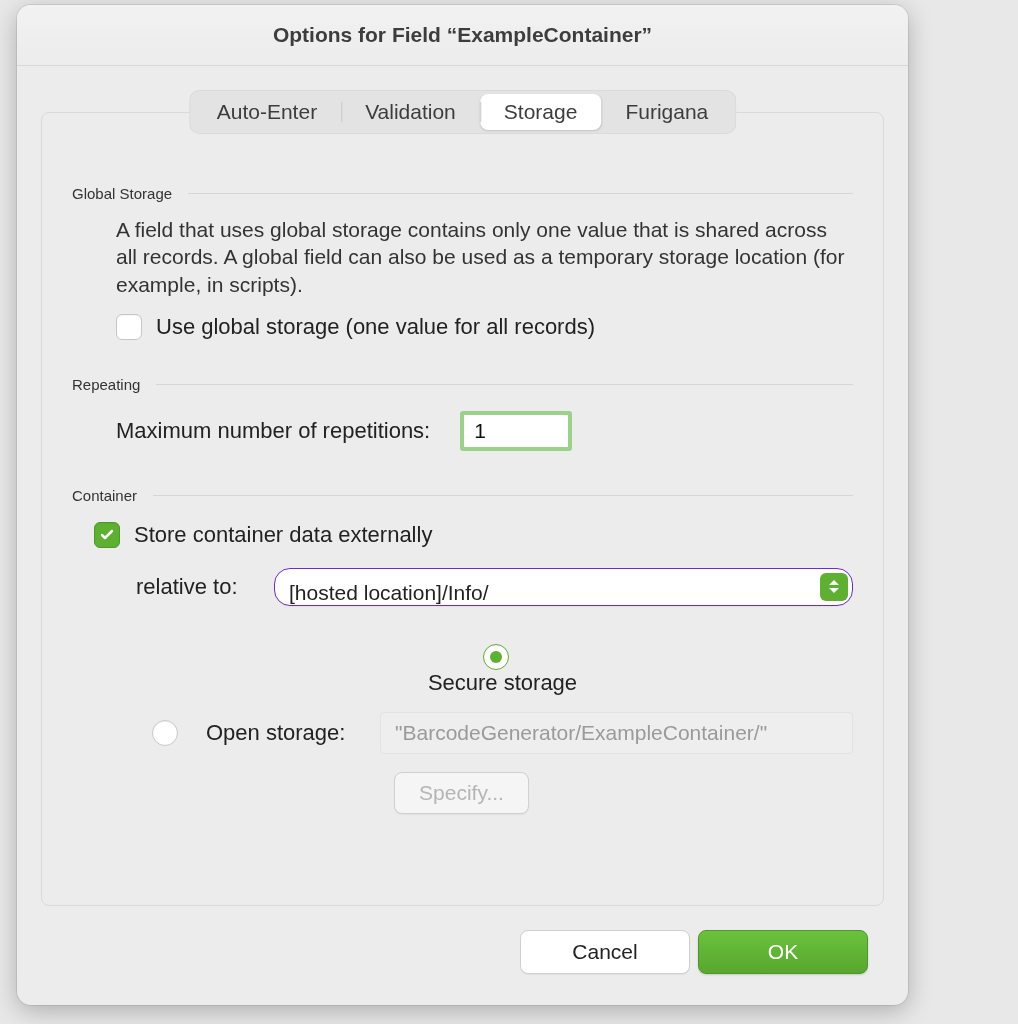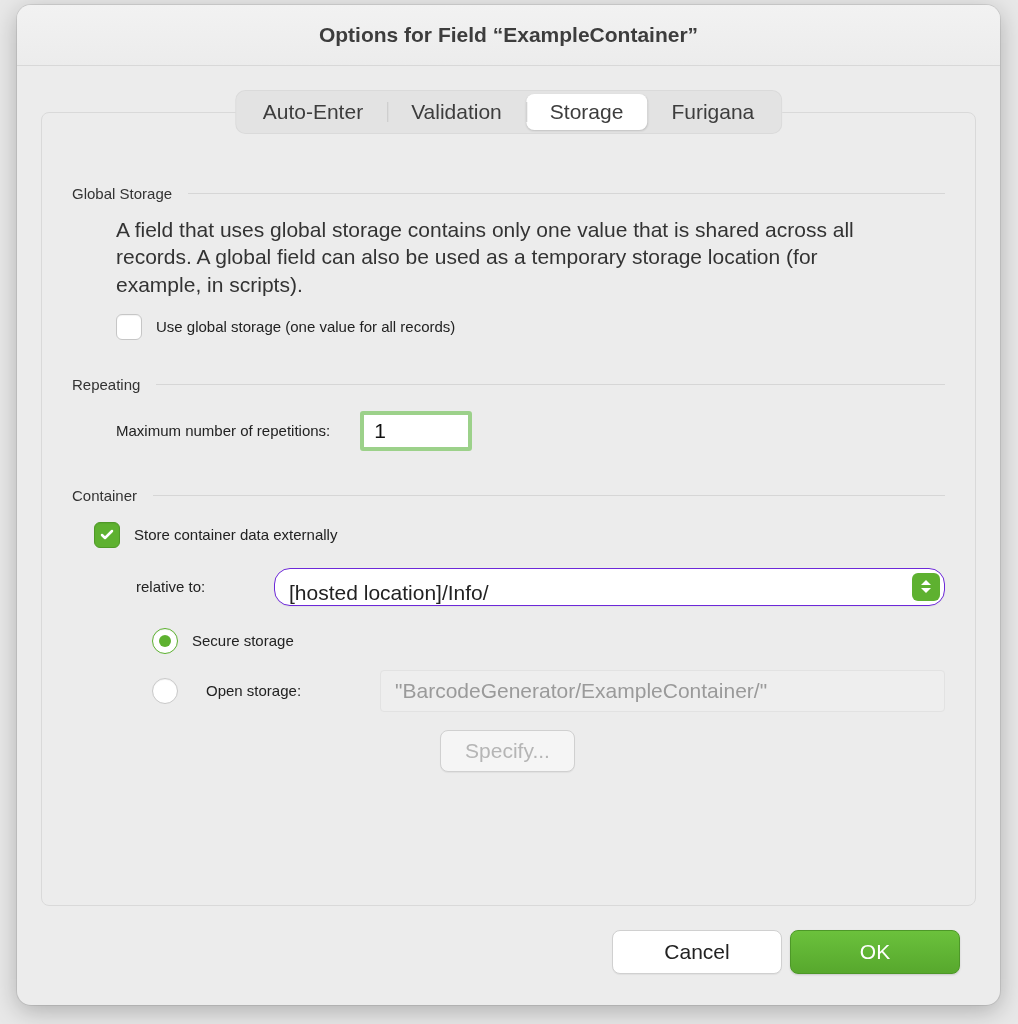--- a/index.html
+++ b/index.html
@@ -11,21 +11,21 @@
     font-family: -apple-system, "Helvetica Neue", Arial, sans-serif;
     font-size: 20px;
     color: #222;
     -webkit-font-smoothing: antialiased;
   }
 
   .window {
     position: absolute;
     left: 17px;
     top: 5px;
-    width: 983px;
+    width: 891px;
     height: 1000px;
     background: #ececec;
     border-radius: 14px;
     box-shadow: 0 6px 24px rgba(0,0,0,.25), 0 0 0 1px rgba(0,0,0,.08);
     overflow: hidden;
   }
 
   .titlebar {
     height: 60px;
     display: flex;
@@ -143,21 +143,21 @@
     display:flex;align-items:center;justify-content:center;
     box-shadow: inset 0 1px 1px rgba(0,0,0,.05);
   }
   .rad.checked { border-color: #5bb02e; }
   .rad.checked::after {
     content:"";
     width: 12px; height:12px; border-radius:50%;
     background: #5eb130;
   }
 
-  .label { font-size: 15px; color: #222; }
+  .label { font-size: 22px; color: #222; }
 
   
   .maxrep-field {
     width: 112px; height: 40px;
     background: #fff;
     border: 4px solid #9cd18a;
     border-radius: 3px;
     padding: 0 10px;
     font-size: 21px;
     color: #111;
@@ -300,21 +300,21 @@
           </div>
 
           <div class="row" style="margin-left:64px; margin-top:20px; gap:18px;">
             <span class="label" style="min-width:120px;">relative to:</span>
             <span class="dropdown">
               <span>[hosted location]/Info/</span>
               <span class="stepper"></span>
             </span>
           </div>
 
-          <div class="row" style="margin-left:80px; margin-top:22px;">
+          <div class="row" style="margin-left:80px; margin-top:38px;flex-direction:column;">
             <span class="rad checked"></span>
             <span class="label">Secure storage</span>
           </div>
 
           <div class="row" style="margin-left:80px; margin-top:16px; gap:14px;">
             <span class="rad"></span>
             <span class="label" style="min-width:160px;">Open storage:</span>
             <span class="open-path">
               <span>"BarcodeGenerator/ExampleContainer/"</span>
             </span>

